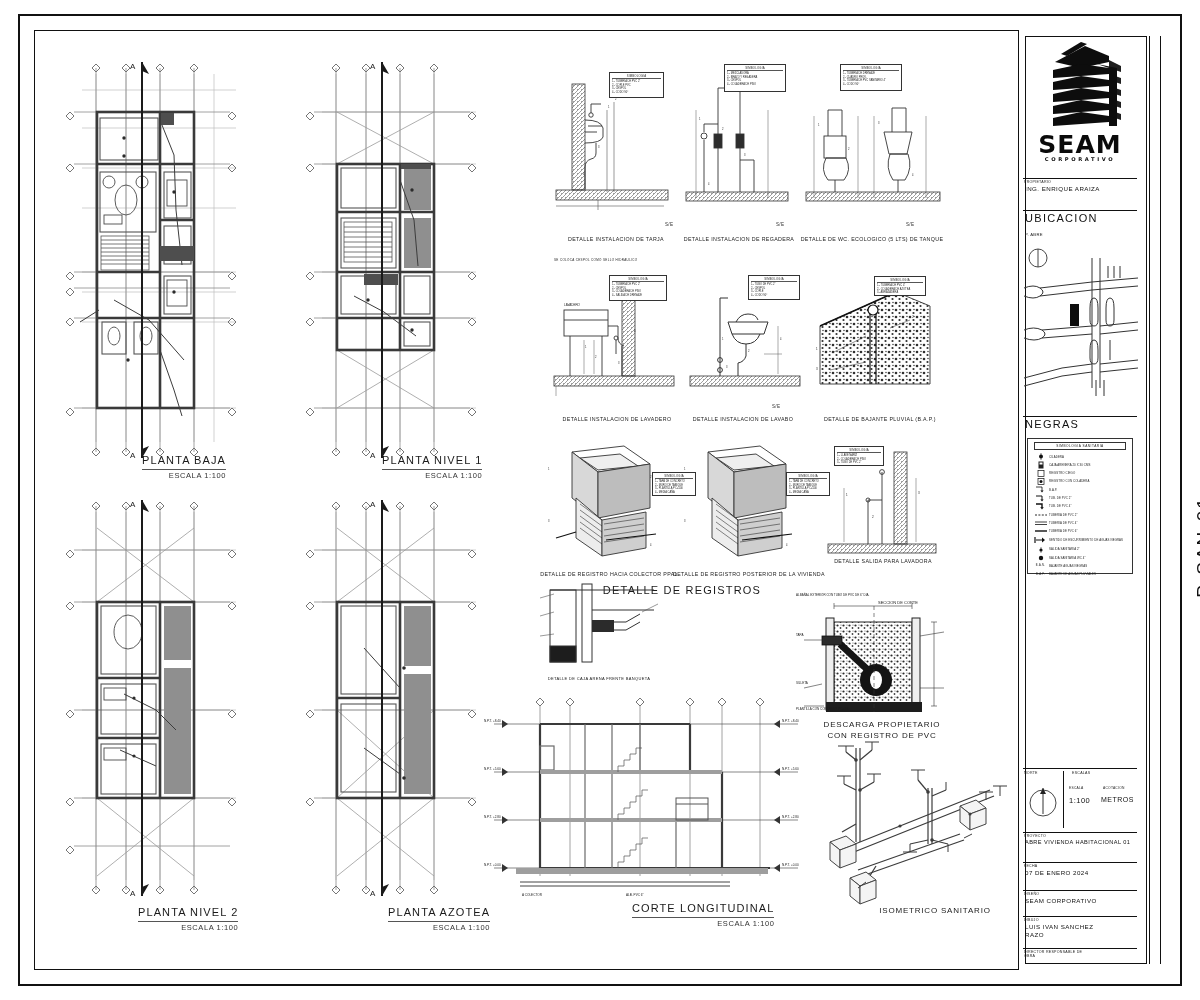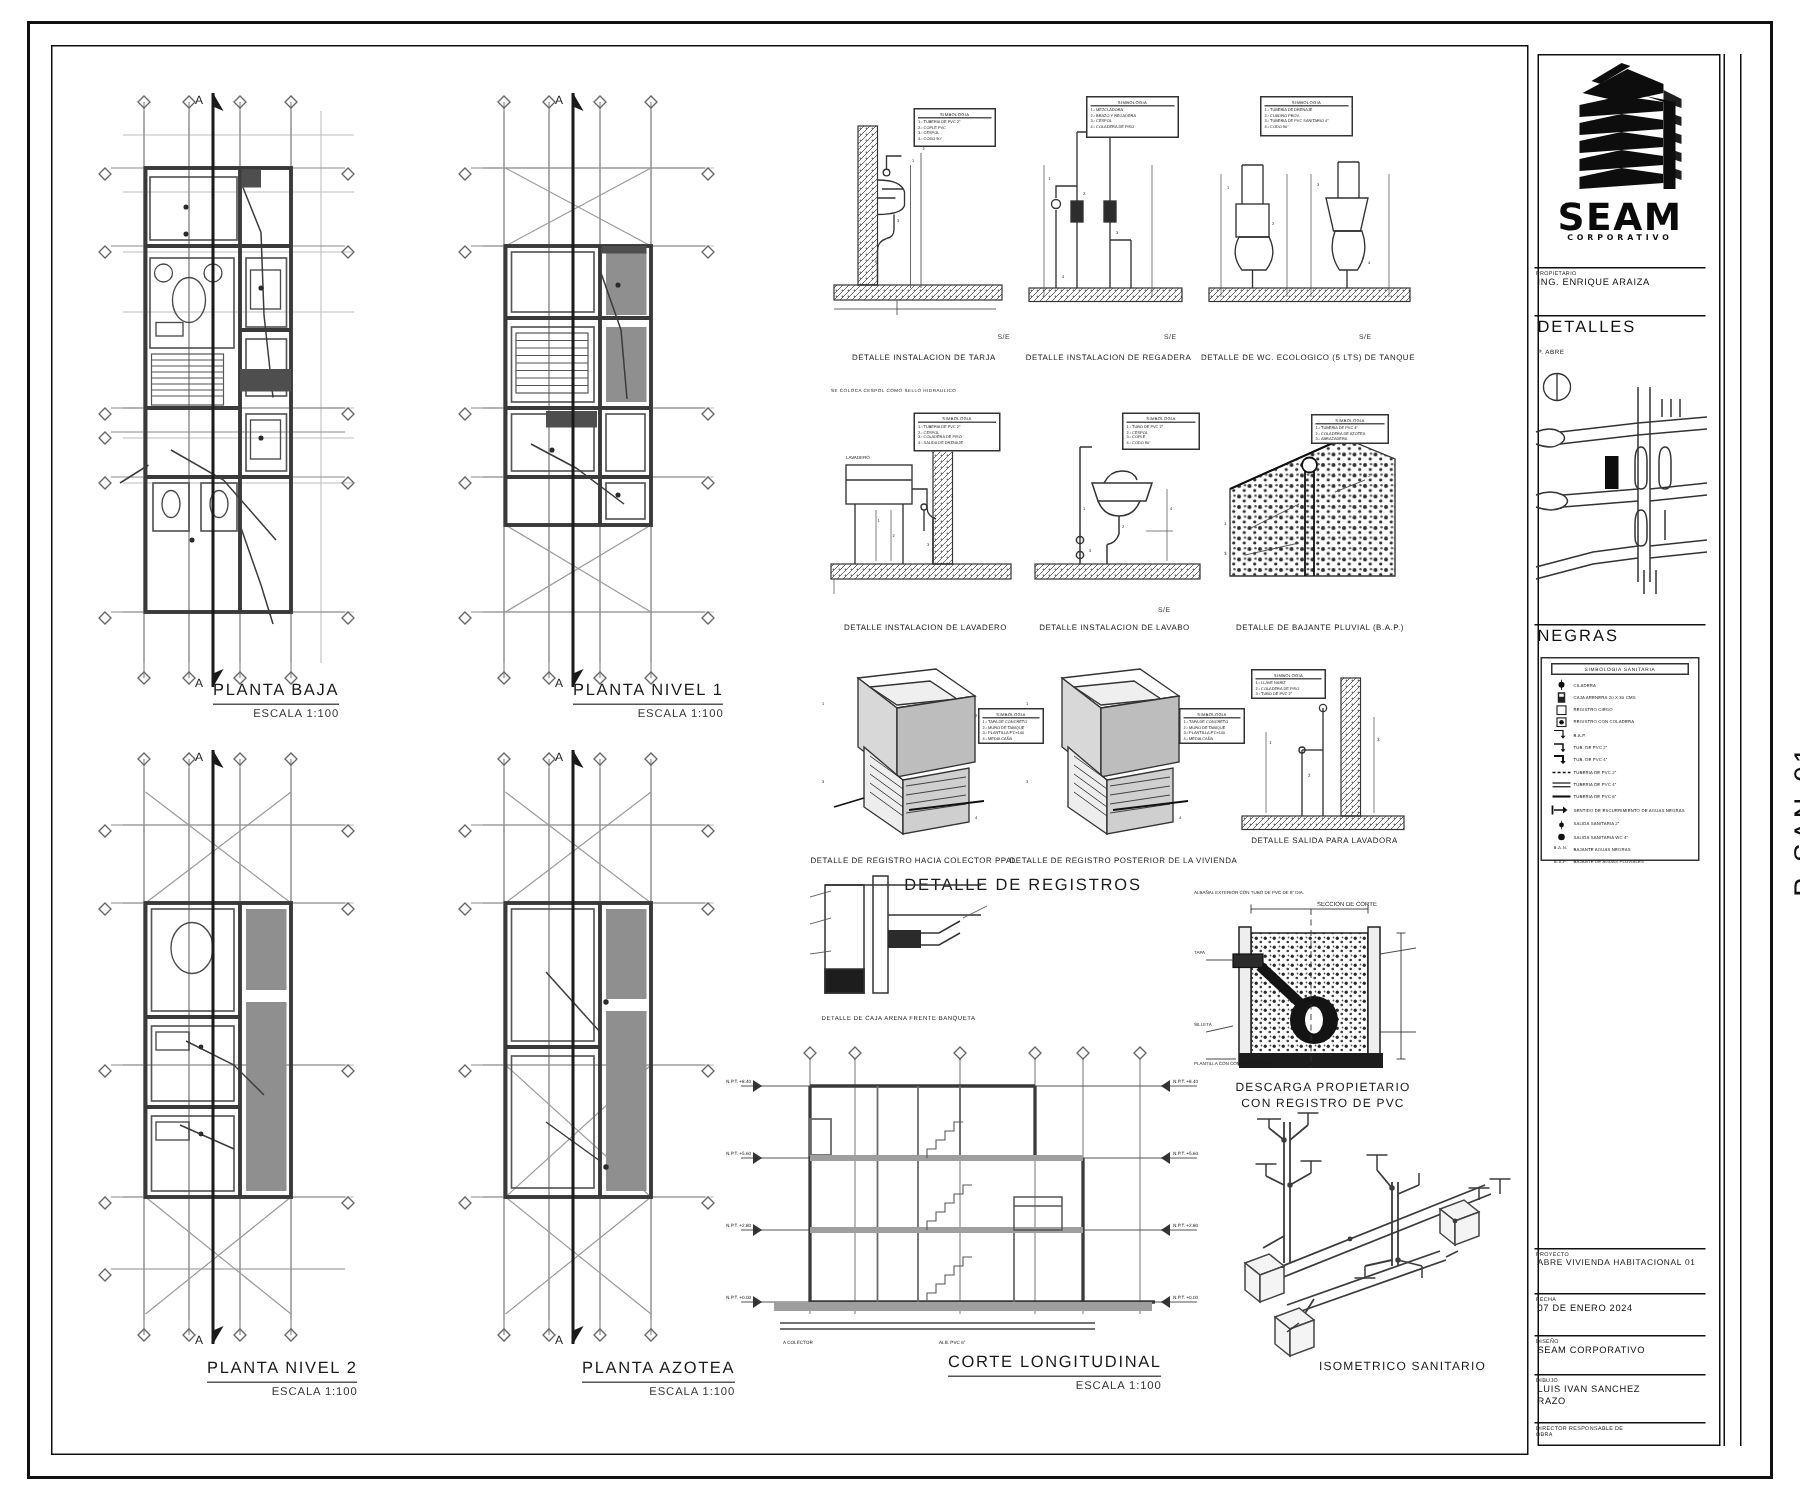--- a/index.html
+++ b/index.html
@@ -1300,21 +1300,21 @@
     </div>
 
     <div class="tb-sec" style="top:148px; height:26px;">
       <div class="divider"></div>
       <div class="tb-lbl">PROPIETARIO</div>
       <div class="tb-val">ING.  ENRIQUE  ARAIZA</div>
     </div>
 
     <div class="tb-sec" style="top:180px; height:200px;">
       <div class="divider"></div>
-      <div class="tb-head">DETALLES</div>
+      <div class="tb-head">UBICACION</div>
       <div style="position:absolute; left:6px; top:22px; font-size:4.2px; letter-spacing:.3px; color:#222;">P. ABRE</div>
       <svg width="116" height="160" viewBox="0 0 116 160" style="position:absolute; left:3px; top:28px;">
 
         <g stroke="#333" fill="none" stroke-width=".9">
           <circle cx="16" cy="20" r="9"></circle>
           <line x1="16" y1="11" x2="16" y2="29"></line>
         </g>
 
         <g stroke="#333" fill="none" stroke-width="1">
           <path d="M2 50 q10 -4 16 0 q6 4 0 8 q-6 4 -16 0"></path>
@@ -1488,20 +1488,37 @@
         </div>
 
         <div class="sym-row">
           <div class="sym-gl" style="font-size:2.6px; letter-spacing:.3px;">B.A.P.</div>
           <div class="sym-tx">BAJANTE DE AGUAS PLUVIALES</div>
         </div>
       </div>
     </div>
 
 
+    <div class="tb-sec" style="top:738px; height:64px;">
+      <div class="divider"></div>
+      <div class="esc-grid">
+        <div class="esc-vline" style="left:44px;"></div>
+        <div class="tb-lbl" style="position:absolute; left:0; top:1px;">NORTE</div>
+        <svg width="40" height="38" viewBox="0 0 40 38" style="position:absolute; left:4px; top:16px;">
+          <circle cx="20" cy="19" r="13" fill="none" stroke="#333" stroke-width=".9"></circle>
+          <line x1="20" y1="4" x2="20" y2="30" stroke="#333" stroke-width="1"></line>
+          <path d="M20 4 l3 6 -6 0z" fill="#222"></path>
+        </svg>
+        <div class="tb-lbl" style="position:absolute; left:48px; top:1px;">ESCALAS</div>
+        <div style="position:absolute; left:50px; top:18px; font-size:3.3px; color:#222; letter-spacing:.25px;">ESCALA</div>
+        <div style="position:absolute; left:50px; top:28px; font-size:7.5px; color:#111; letter-spacing:.5px;">1:100</div>
+        <div style="position:absolute; left:84px; top:18px; font-size:3.3px; color:#222; letter-spacing:.25px;">ACOTACION</div>
+        <div style="position:absolute; left:82px; top:28px; font-size:7px; color:#111; letter-spacing:.5px;">METROS</div>
+      </div>
+    </div>
 
     <div class="tb-sec" style="top:802px; height:30px;">
       <div class="divider"></div>
       <div class="tb-lbl">PROYECTO</div>
       <div class="tb-val" style="font-size:5.6px;">ABRE  VIVIENDA  HABITACIONAL  01</div>
     </div>
 
     <div class="tb-sec" style="top:832px; height:28px;">
       <div class="divider"></div>
       <div class="tb-lbl">FECHA</div>

